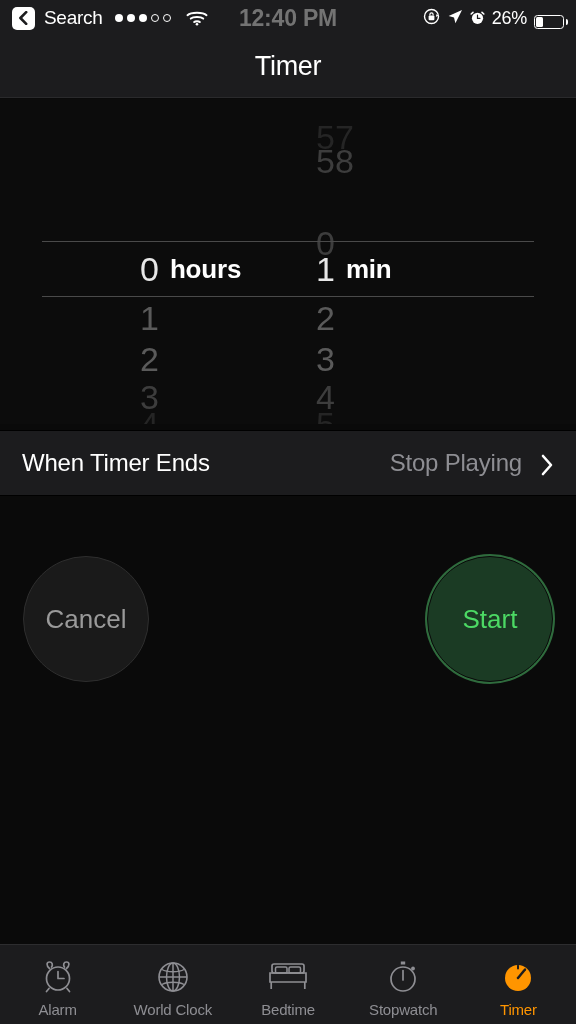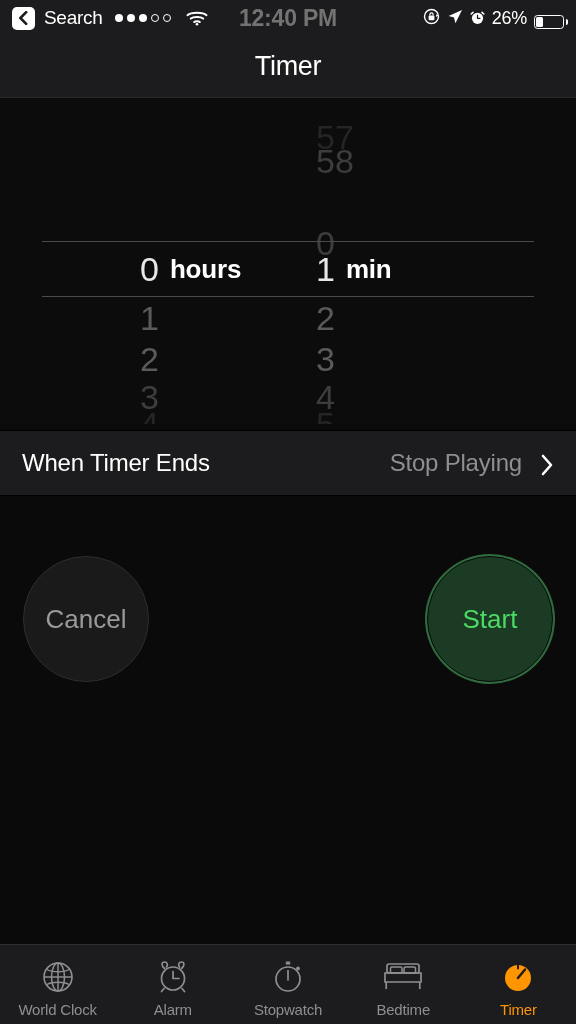--- a/index.html
+++ b/index.html
@@ -279,71 +279,71 @@
   <div class="actions">
     <div class="circle-btn cancel-btn">Cancel</div>
     <div class="circle-btn start-btn">Start</div>
   </div>
 
   <div class="tab-bar">
 
     <div class="tab">
       <span class="tab-icon">
         <svg width="36" height="36" viewBox="0 0 36 36">
+          <circle cx="18" cy="19.5" r="11.5" fill="none" stroke="#8e8e93" stroke-width="1.7"></circle>
+          <path d="M18 12.5 V19.5 H24" fill="none" stroke="#8e8e93" stroke-width="1.7" stroke-linecap="round" stroke-linejoin="round"></path>
+          <path d="M9.5 9.5 C6 6.5, 6.5 3, 9.5 3 C12.5 3, 13 6.3, 11.5 8" fill="none" stroke="#8e8e93" stroke-width="1.7" stroke-linecap="round"></path>
+          <path d="M26.5 9.5 C30 6.5, 29.5 3, 26.5 3 C23.5 3, 23 6.3, 24.5 8" fill="none" stroke="#8e8e93" stroke-width="1.7" stroke-linecap="round"></path>
+          <path d="M9 29.5 L6.5 32.5" stroke="#8e8e93" stroke-width="1.7" stroke-linecap="round"></path>
+          <path d="M27 29.5 L29.5 32.5" stroke="#8e8e93" stroke-width="1.7" stroke-linecap="round"></path>
+        </svg>
+      </span>
+      <span class="tab-label">Alarm</span>
+    </div>
+
+    <div class="tab">
+      <span class="tab-icon">
+        <svg width="36" height="36" viewBox="0 0 36 36">
           <circle cx="18" cy="18" r="14" fill="none" stroke="#8e8e93" stroke-width="1.6"></circle>
           <ellipse cx="18" cy="18" rx="6.5" ry="14" fill="none" stroke="#8e8e93" stroke-width="1.5"></ellipse>
           <line x1="4" y1="18" x2="32" y2="18" stroke="#8e8e93" stroke-width="1.5"></line>
           <line x1="18" y1="4" x2="18" y2="32" stroke="#8e8e93" stroke-width="1.5"></line>
           <path d="M7 10.5 C12 13.5, 24 13.5, 29 10.5" fill="none" stroke="#8e8e93" stroke-width="1.4"></path>
           <path d="M7 25.5 C12 22.5, 24 22.5, 29 25.5" fill="none" stroke="#8e8e93" stroke-width="1.4"></path>
         </svg>
       </span>
       <span class="tab-label">World Clock</span>
-    </div>
-
-    <div class="tab">
-      <span class="tab-icon">
-        <svg width="36" height="36" viewBox="0 0 36 36">
-          <circle cx="18" cy="19.5" r="11.5" fill="none" stroke="#8e8e93" stroke-width="1.7"></circle>
-          <path d="M18 12.5 V19.5 H24" fill="none" stroke="#8e8e93" stroke-width="1.7" stroke-linecap="round" stroke-linejoin="round"></path>
-          <path d="M9.5 9.5 C6 6.5, 6.5 3, 9.5 3 C12.5 3, 13 6.3, 11.5 8" fill="none" stroke="#8e8e93" stroke-width="1.7" stroke-linecap="round"></path>
-          <path d="M26.5 9.5 C30 6.5, 29.5 3, 26.5 3 C23.5 3, 23 6.3, 24.5 8" fill="none" stroke="#8e8e93" stroke-width="1.7" stroke-linecap="round"></path>
-          <path d="M9 29.5 L6.5 32.5" stroke="#8e8e93" stroke-width="1.7" stroke-linecap="round"></path>
-          <path d="M27 29.5 L29.5 32.5" stroke="#8e8e93" stroke-width="1.7" stroke-linecap="round"></path>
-        </svg>
-      </span>
-      <span class="tab-label">Alarm</span>
-    </div>
-
-    <div class="tab">
-      <span class="tab-icon">
-        <svg width="36" height="36" viewBox="0 0 36 36">
-          <circle cx="18" cy="20" r="12" fill="none" stroke="#8e8e93" stroke-width="1.7"></circle>
-          <line x1="18" y1="11.5" x2="18" y2="21" stroke="#8e8e93" stroke-width="1.7" stroke-linecap="round"></line>
-          <rect x="15.8" y="2.5" width="4.4" height="3" fill="#8e8e93"></rect>
-          <circle cx="28" cy="9.5" r="1.9" fill="#8e8e93"></circle>
-        </svg>
-      </span>
-      <span class="tab-label">Stopwatch</span>
     </div>
 
     <div class="tab">
       <span class="tab-icon">
         <svg width="40" height="34" viewBox="0 0 40 34">
           <rect x="4" y="4" width="32" height="9" rx="2" fill="none" stroke="#8e8e93" stroke-width="1.7"></rect>
           <rect x="7.5" y="7" width="11.5" height="6" rx="1.5" fill="none" stroke="#8e8e93" stroke-width="1.5"></rect>
           <rect x="21" y="7" width="11.5" height="6" rx="1.5" fill="none" stroke="#8e8e93" stroke-width="1.5"></rect>
           <path d="M2 13 H38 V22 H2 Z" fill="none" stroke="#8e8e93" stroke-width="1.7"></path>
           <line x1="3.2" y1="22" x2="3.2" y2="29" stroke="#8e8e93" stroke-width="1.7"></line>
           <line x1="36.8" y1="22" x2="36.8" y2="29" stroke="#8e8e93" stroke-width="1.7"></line>
         </svg>
       </span>
       <span class="tab-label">Bedtime</span>
     </div>
 
+    <div class="tab">
+      <span class="tab-icon">
+        <svg width="36" height="36" viewBox="0 0 36 36">
+          <circle cx="18" cy="20" r="12" fill="none" stroke="#8e8e93" stroke-width="1.7"></circle>
+          <line x1="18" y1="11.5" x2="18" y2="21" stroke="#8e8e93" stroke-width="1.7" stroke-linecap="round"></line>
+          <rect x="15.8" y="2.5" width="4.4" height="3" fill="#8e8e93"></rect>
+          <circle cx="28" cy="9.5" r="1.9" fill="#8e8e93"></circle>
+        </svg>
+      </span>
+      <span class="tab-label">Stopwatch</span>
+    </div>
+
     <div class="tab active">
       <span class="tab-icon">
         <svg width="36" height="36" viewBox="0 0 36 36">
           <circle cx="18" cy="19" r="13" fill="#ff9500"></circle>
           <path d="M18 19 L25 10.5" fill="none" stroke="#1c1c1e" stroke-width="2.4" stroke-linecap="round"></path>
           <line x1="18" y1="6.5" x2="18" y2="9.5" stroke="#1c1c1e" stroke-width="2" stroke-linecap="round"></line>
         </svg>
       </span>
       <span class="tab-label">Timer</span>
     </div>

